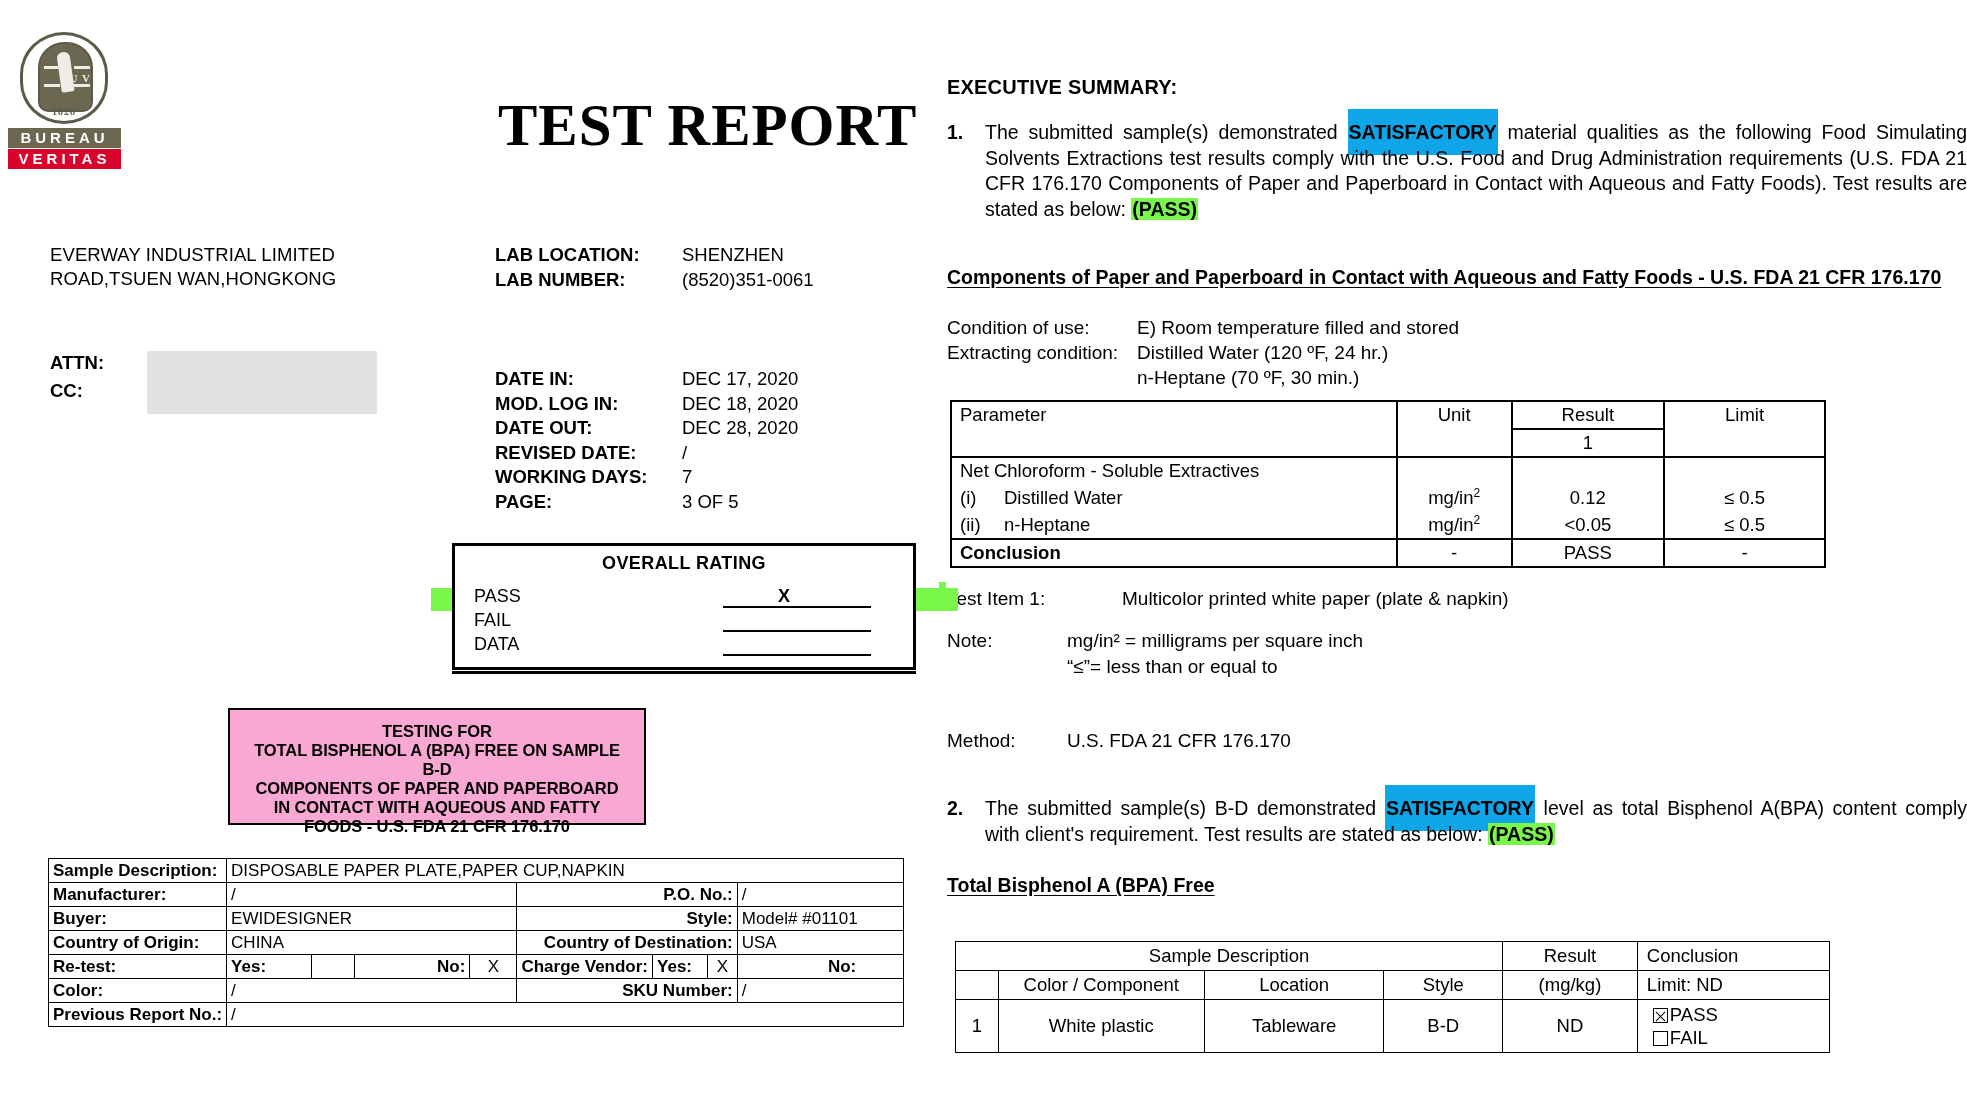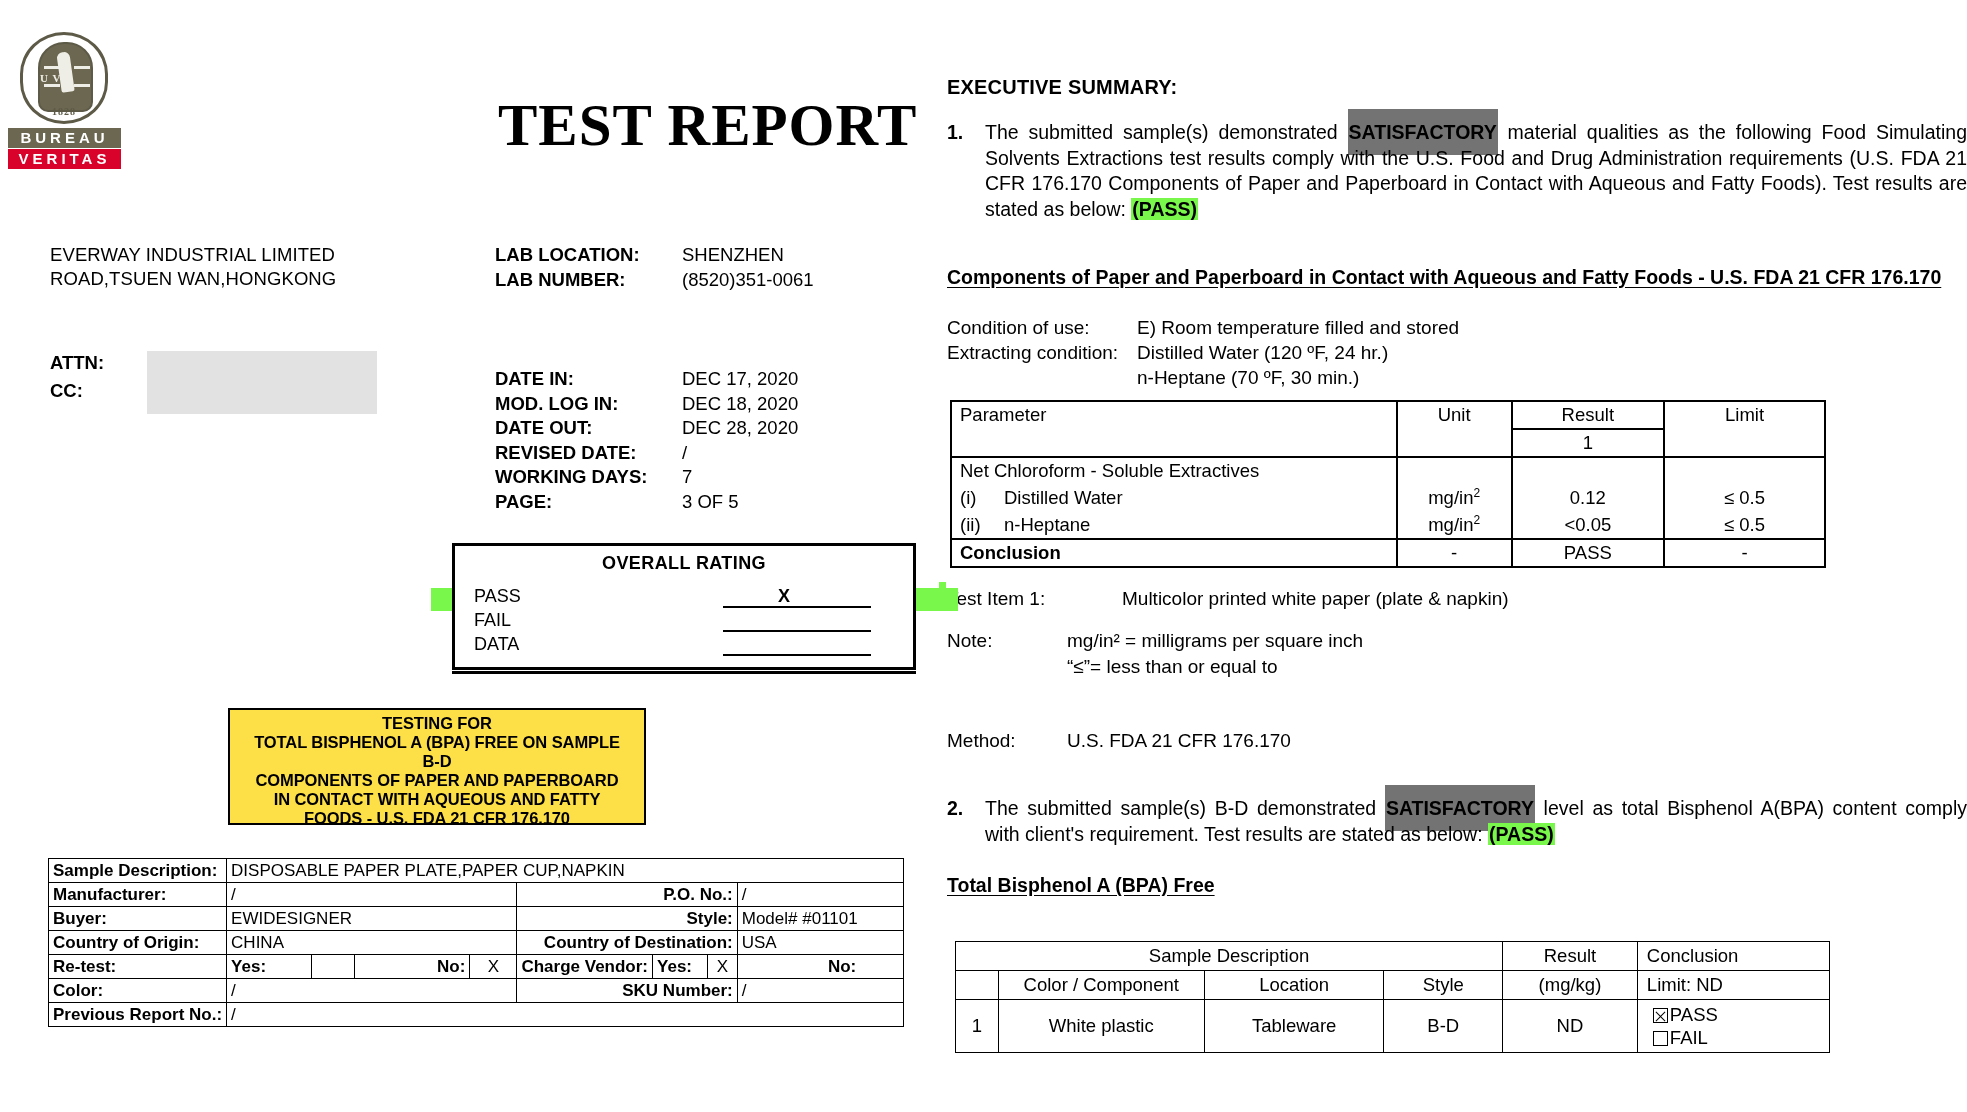--- a/index.html
+++ b/index.html
@@ -57,21 +57,21 @@
     background: #efeee6;
     height: 3px;
   }
   .seal-b1 { left: 4px; top: 22px; width: 16px; }
   .seal-b2 { left: 34px; top: 22px; width: 16px; }
   .seal-b3 { left: 4px; top: 40px; width: 16px; }
   .seal-b4 { left: 34px; top: 40px; width: 16px; }
   .seal-letters {
     position: absolute;
     left: 0; right: 0; top: 28px;
-    text-align: left;
+    text-align: right;
     font-family: "Liberation Serif", serif;
     font-size: 11px;
     font-weight: bold;
     color: #efeee6;
     letter-spacing: 1px;
   }
   .seal-year {
     position: absolute;
     left: 0; right: 0; bottom: 4px;
     text-align: center;
@@ -188,23 +188,23 @@
     font-weight: bold;
   }
 
   
   #testing-box {
     left: 228px; top: 708px;
     width: 418px; height: 117px;
     border: 2px solid #000;
     box-sizing: border-box;
     text-align: center;
-    padding-top: 4px;
+    padding-top: 12px;
     z-index: 2;
-    background: #fde047;
+    background: #f9a8d4;
   }
   .testing-line {
     font-size: 16.5px;
     font-weight: bold;
     line-height: 19px;
     letter-spacing: -0.1px;
   }
 
   
   #sample-table {
@@ -234,21 +234,21 @@
     font-size: 19.5px;
     line-height: 25.5px;
     text-align: justify;
     text-justify: inter-word;
   }
   .para .num {
     position: absolute;
     left: -38px;
     font-weight: bold;
   }
-  .hl { background: #737373; font-weight: bold; padding: 12px 1px; }
+  .hl { background: #0ea5e9; font-weight: bold; padding: 12px 1px; }
   .hl-pass { background: #79f74b; font-weight: bold; padding: 0 1px; }
   #para1 { left: 985px; top: 120px; width: 982px; }
   #para2 { left: 985px; top: 796px; width: 982px; }
 
   .section-head {
     position: absolute;
     font-size: 19.5px;
     font-weight: bold;
     line-height: 26px;
     text-decoration: underline;

